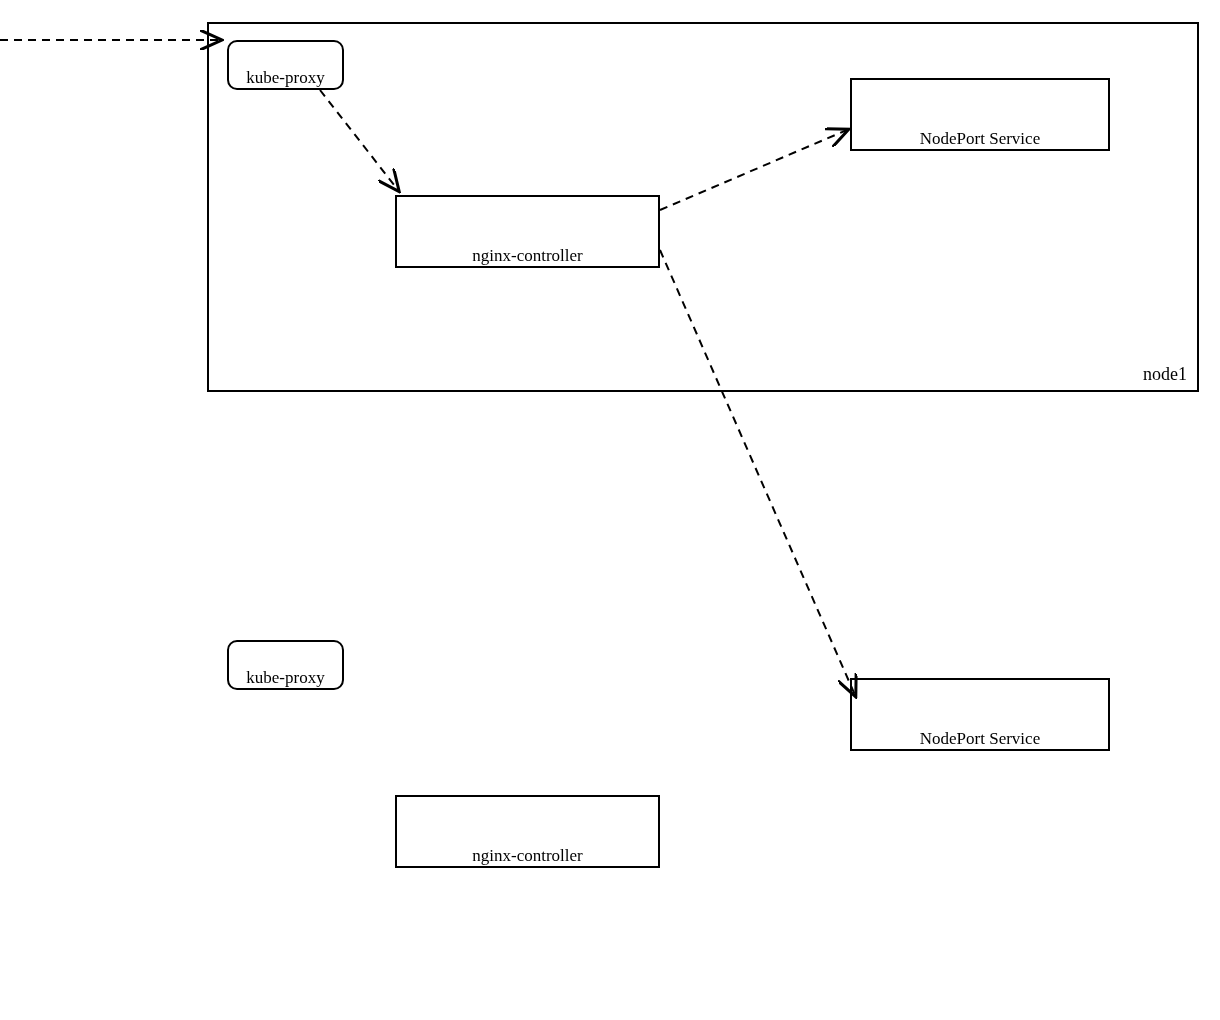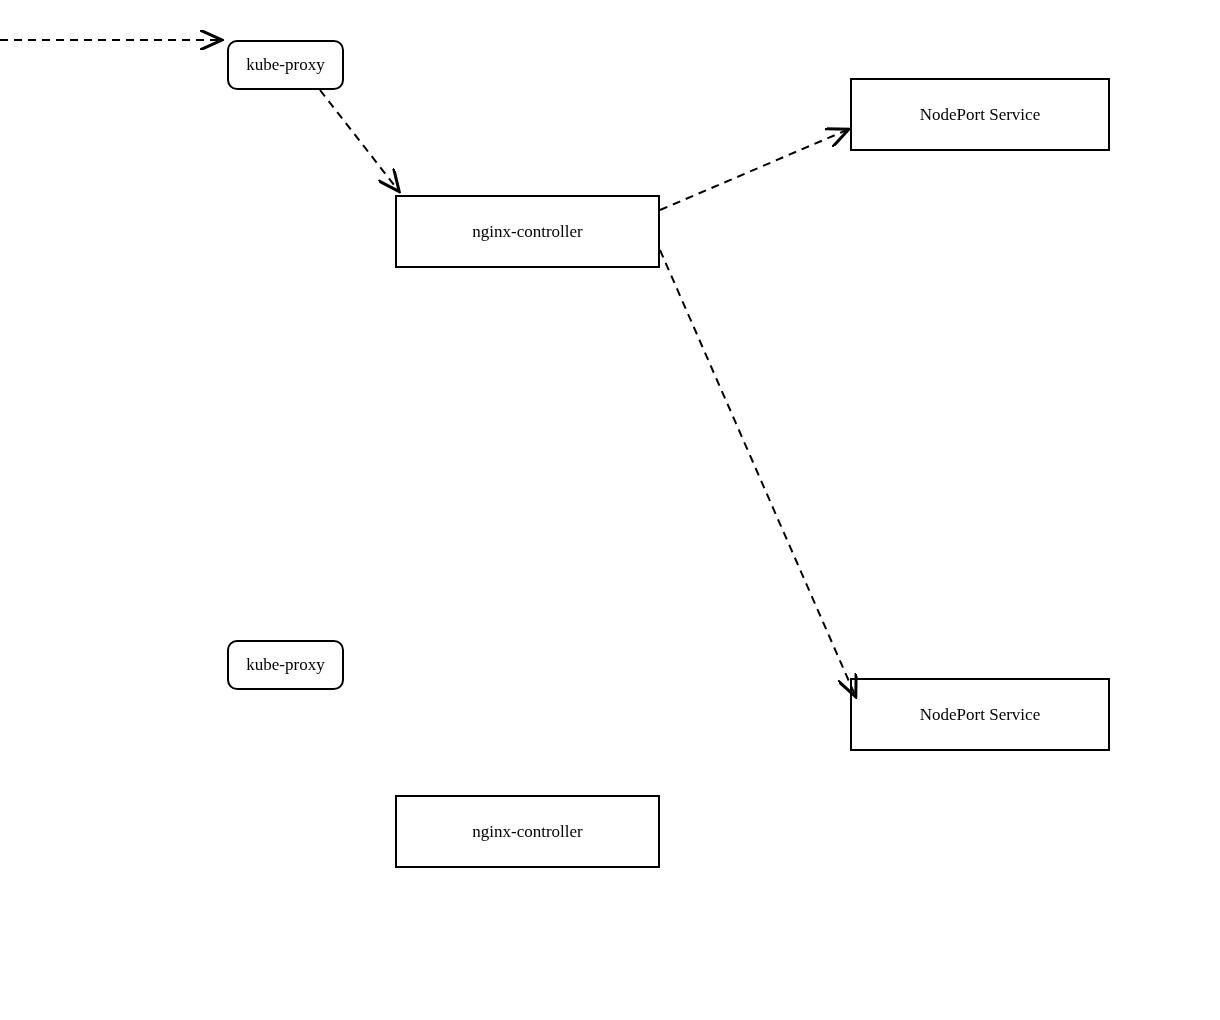--- a/index.html
+++ b/index.html
@@ -30,41 +30,44 @@
       position: absolute;
       bottom: 5px;
       right: 10px;
       font-size: 18px;
     }
     .box {
       position: absolute;
       border: 2px solid #000;
       background: #fff;
       display: flex;
-      align-items: center;
+      align-items: flex-end;
       justify-content: center;
       font-size: 17px;
     }
     .rounded-box {
       border-radius: 10px;
     }
     svg.arrows {
       position: absolute;
       top: 0;
       left: 0;
       width: 1220px;
       height: 1020px;
       pointer-events: none;
     }
   </style>
 </head>
 <body>
 
 <div class="diagram-container">
 
+  <div class="node-container" style="left: 207px; top: 22px; width: 992px; height: 370px;">
+    <span class="node-label">node1</span>
+  </div>
 
   <div class="box rounded-box" style="left: 227px; top: 40px; width: 117px; height: 50px;">
     <span>kube-proxy</span>
   </div>
 
   <div class="box" style="left: 395px; top: 195px; width: 265px; height: 73px;">
     <span>nginx-controller</span>
   </div>
 
   <div class="box" style="left: 850px; top: 78px; width: 260px; height: 73px;">

